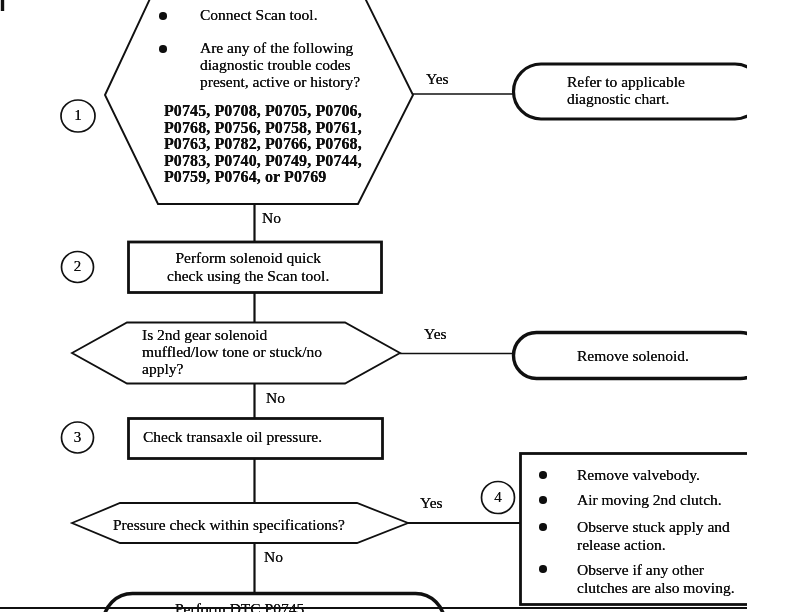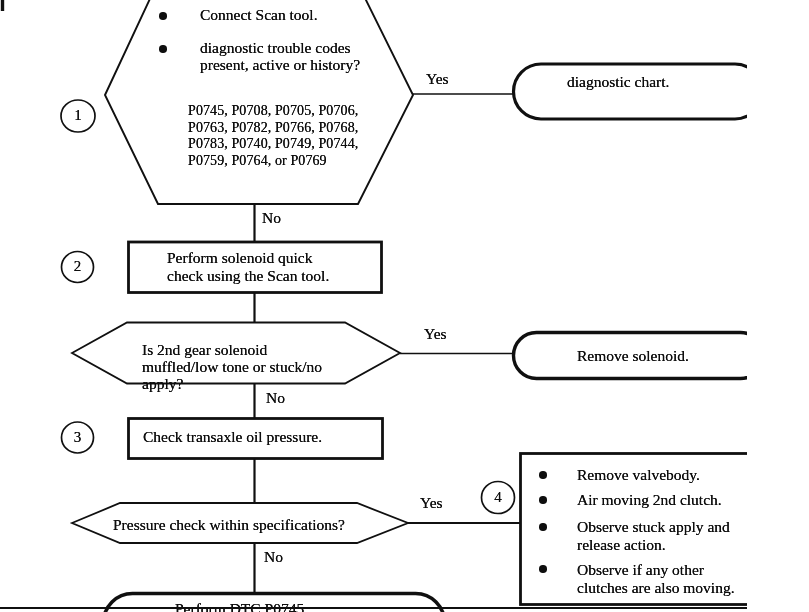--- a/index.html
+++ b/index.html
@@ -7,21 +7,21 @@
     position:relative;width:747px;height:612px;background:#fff;overflow:hidden;
     font-family:"Liberation Serif", serif;color:#0e0e0e;
   }
   svg{position:absolute;left:0;top:0;}
   .t{
     position:absolute;font-family:"Liberation Serif", serif;font-size:15.5px;
     line-height:17px;color:#0e0e0e;white-space:nowrap;
     text-shadow:0 0 0.4px currentColor;
   }
   .ln{display:block;}
-  .codes{font-size:14px;line-height:16.6px;font-weight:400;letter-spacing:.1px;margin-left:24px;}
+  .codes{font-size:16px;line-height:16.6px;font-weight:700;letter-spacing:.1px;}
   .stepnum{width:34px;text-align:center;font-size:15px;}
   .dot{position:absolute;width:7.5px;height:7.5px;border-radius:50%;background:#0e0e0e;}
   .lh175{line-height:17.5px;}
   #bottom-rule{position:absolute;left:0;top:606.5px;width:809px;height:2.6px;background:#101010;z-index:6;}
 </style>
 </head>
 <body>
 
 <div id="stage">
 
@@ -62,53 +62,56 @@
 
       <rect x="103.5" y="593.5" width="341" height="62" rx="29" stroke-width="3.6"></rect>
     </g>
   </svg>
 
   <span class="dot" style="left:159px;top:12px;"></span>
   <div class="t" style="left:200px;top:6px;">Connect Scan tool.</div>
 
   <span class="dot" style="left:159px;top:45px;"></span>
   <div class="t" style="left:200px;top:39px;">
+    <span class="ln">Are any of the following</span>
     <span class="ln">diagnostic trouble codes</span>
     <span class="ln">present, active or history?</span>
   </div>
 
   <div class="t codes" style="left:164px;top:103px;">
     <span class="ln">P0745, P0708, P0705, P0706,</span>
+    <span class="ln">P0768, P0756, P0758, P0761,</span>
     <span class="ln">P0763, P0782, P0766, P0768,</span>
     <span class="ln">P0783, P0740, P0749, P0744,</span>
     <span class="ln">P0759, P0764, or P0769</span>
   </div>
 
   <div class="t stepnum" style="left:61px;top:107px;">1</div>
   <div class="t stepnum" style="left:60.5px;top:258px;">2</div>
   <div class="t stepnum" style="left:60.5px;top:429px;">3</div>
   <div class="t stepnum" style="left:481px;top:489px;">4</div>
 
   <div class="t" style="left:426px;top:70px;">Yes</div>
   <div class="t" style="left:262px;top:209px;">No</div>
   <div class="t" style="left:424px;top:325px;">Yes</div>
   <div class="t" style="left:266px;top:389px;">No</div>
   <div class="t" style="left:420px;top:494px;">Yes</div>
   <div class="t" style="left:264px;top:548px;">No</div>
 
   <div class="t" style="left:567px;top:73px;">
+    <span class="ln">Refer to applicable</span>
     <span class="ln">diagnostic chart.</span>
   </div>
 
-  <div class="t lh175" style="left:167px;top:249px;">
+  <div class="t lh175" style="left:167px;top:249px;text-align:center;">
     <span class="ln">Perform solenoid quick</span>
     <span class="ln">check using the Scan tool.</span>
   </div>
 
-  <div class="t" style="left:142px;top:326px;margin-top:15px;">
+  <div class="t" style="left:142px;top:326px;">
     <span class="ln">Is 2nd gear solenoid</span>
     <span class="ln">muffled/low tone or stuck/no</span>
     <span class="ln">apply?</span>
   </div>
 
   <div class="t" style="left:577px;top:347px;">Remove solenoid.</div>
 
   <div class="t" style="left:113px;top:516px;">Pressure check within specifications?</div>
 
   <div class="t" style="left:143px;top:428px;">Check transaxle oil pressure.</div>

